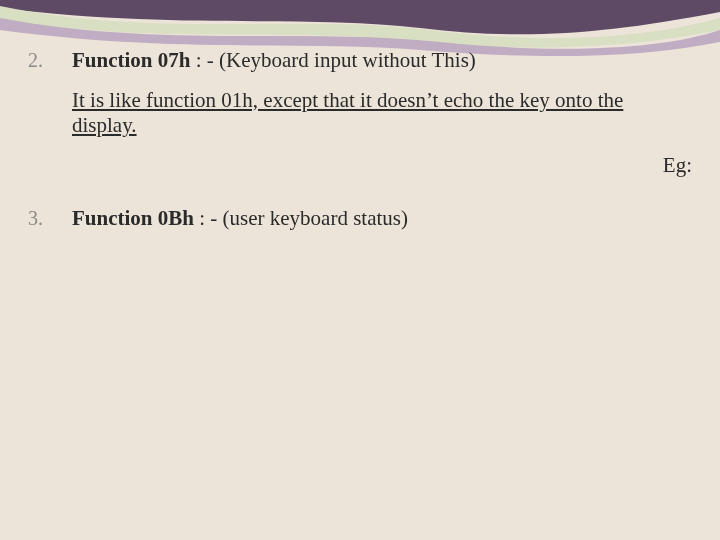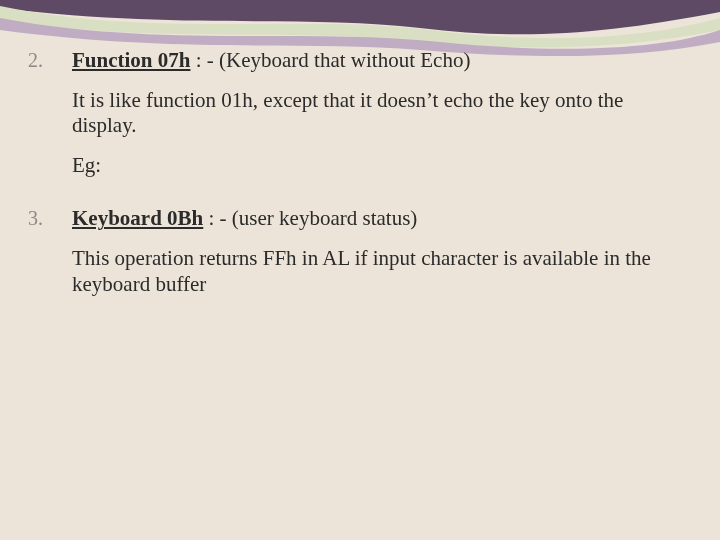--- a/index.html
+++ b/index.html
@@ -33,58 +33,57 @@
     margin-bottom: 14px;
   }
   .numcol {
     width: 44px;
     flex: 0 0 44px;
     color: #8a8a88;
     font-size: 20px;
   }
   .bodycol { flex: 1; }
   .heading { margin-bottom: 14px; }
-  .heading .fn { font-weight: bold; text-decoration: underline; }
-  .para { margin-bottom: 14px; }
-  .eg { margin-bottom: 14px; }
+  .heading .fn { font-weight: bold; }
+  .para { margin-bottom: 14px; text-decoration: underline; }
+  .eg { margin-bottom: 14px; text-align: right; }
   .item3 { margin-top: 4px; }
 </style>
 </head>
 <body>
 
 <div class="wave-container">
   <svg viewBox="0 0 720 60" preserveAspectRatio="none">
     <path d="M0,0 L720,0 L720,12 C600,35 520,40 420,28 C300,14 180,30 0,8 Z" fill="#5f4a66"></path>
     <path d="M0,6 C150,38 300,14 430,30 C540,44 640,40 720,18 L720,30 C620,50 520,52 400,40 C280,28 160,44 0,20 Z" fill="#d9dfc2"></path>
     <path d="M0,18 C160,48 300,28 440,42 C560,54 660,50 720,30 L720,42 C640,58 540,60 420,50 C300,40 180,54 0,30 Z" fill="#b9a3bf" opacity="0.85"></path>
   </svg>
 </div>
 
 <div class="content">
 
   <div class="item">
     <div class="numcol">2.</div>
     <div class="bodycol">
       <div class="heading">
-        <span class="fn">Function 07h</span><span> : - (Keyboard that without Echo)</span>
+        <span class="fn">Function 07h</span><span> : - (Keyboard input without This)</span>
       </div>
       <div class="para">
         <div>It is like function 01h, except that it doesn’t echo the key onto the display.</div>
       </div>
       <div class="eg">
         <div>Eg:</div>
       </div>
     </div>
   </div>
 
   <div class="item item3">
     <div class="numcol">3.</div>
     <div class="bodycol">
       <div class="heading">
-        <span class="fn">Keyboard 0Bh</span><span> : - (user keyboard status)</span>
+        <span class="fn">Function 0Bh</span><span> : - (user keyboard status)</span>
       </div>
       <div class="para">
-        <div>This operation returns FFh in AL  if input character is available in the keyboard buffer</div>
       </div>
     </div>
   </div>
 
 </div>
 
 </body></html>

